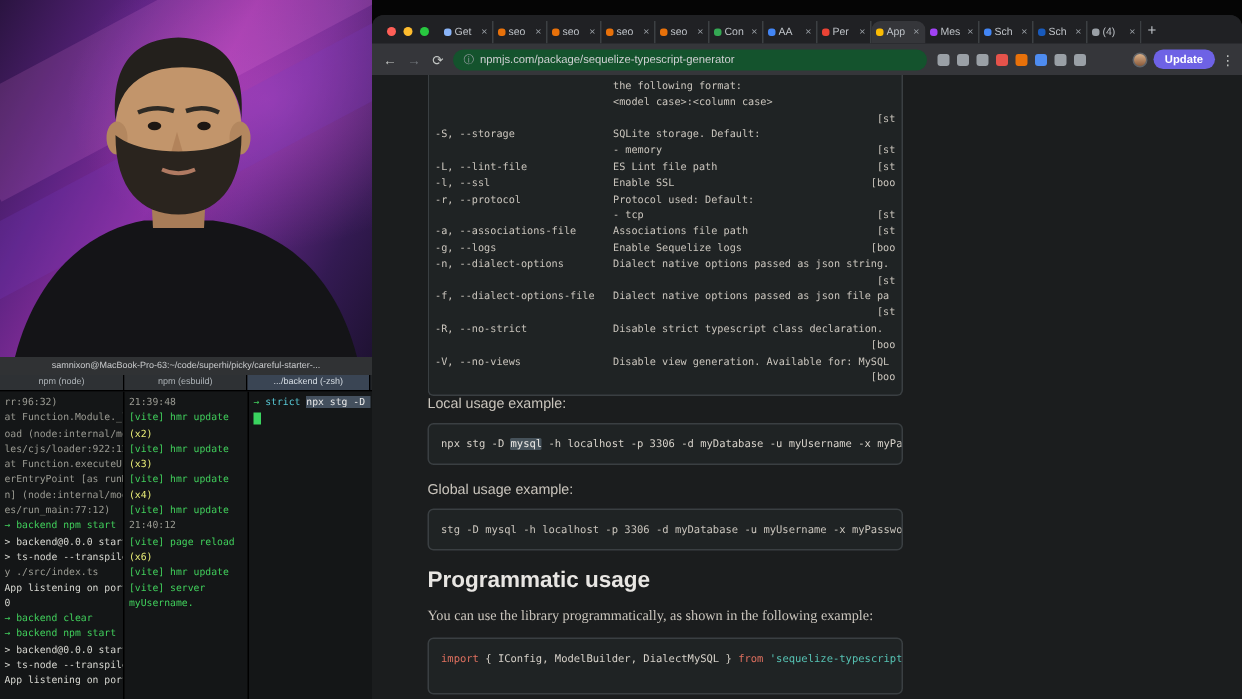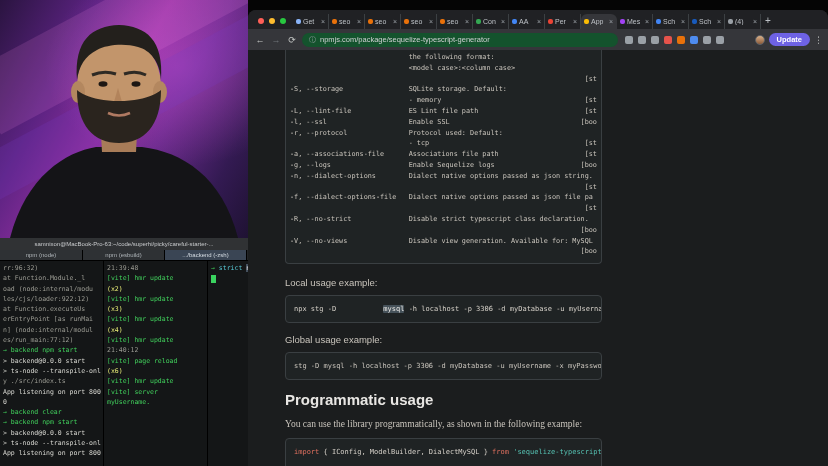--- a/index.html
+++ b/index.html
@@ -22,21 +22,21 @@
   .terminal { position:absolute; left:0; top:238px; width:248px; height:228px;
       background:#141617; display:flex; flex-direction:column; }
   .term-title { height:12px; background:#303234; color:#c9cbcd; font-size:6px; line-height:12px;
       text-align:center; white-space:nowrap; overflow:hidden; flex:none; }
   .term-tabs { display:flex; height:11px; background:#232527; border-bottom:1px solid #000; flex:none; }
   .term-tab { font-size:6px; line-height:11px; color:#aeb4b8; text-align:center; overflow:hidden;
       white-space:nowrap; border-right:1px solid #000; background:#2e3134; }
   .term-tab.t0 { width:83px; } .term-tab.t1 { width:82px; }
   .term-tab.t2 { width:82px; background:#3a4554; color:#d6dde4; }
   .term-body { flex:1; display:flex; overflow:hidden; }
-  .pane { width:104px; flex:none; border-right:1px solid #000; padding:2px 3px; overflow:hidden;
+  .pane { width:83px; flex:none; border-right:1px solid #000; padding:2px 3px; overflow:hidden;
       font-family:"DejaVu Sans Mono", monospace; font-size:6.5px; line-height:10.3px; }
   .pane:last-child { border-right:none; width:81px; }
   .tl { white-space:nowrap; }
   .c-green  { color:#41d05c; }
   .c-yellow { color:#e9ed77; }
   .c-gray   { color:#9b9b93; }
   .c-white  { color:#d8d8d2; }
   .c-cyan   { color:#57c7d4; }
   .c-sel    { background:#44505e; color:#e8e8e8; }
   .cursor   { display:inline-block; width:5px; height:8px; background:#3ad35f; vertical-align:middle; }
@@ -72,27 +72,27 @@
   .update { height:13px; padding:0 8px; border-radius:7px; background:#6e62e5; color:#fff;
       font-size:7.5px; line-height:13px; font-weight:bold; flex:none; }
   .kebab { color:#c4c7c5; font-size:9px; width:8px; text-align:center; flex:none; }
 
   .content { flex:1; background:#1b1d1e; position:relative; overflow:hidden; color:#cfc9c2; }
   .readme { position:absolute; left:37px; top:0; width:317px; }
   .codeblock { background:#1f2324; border:1px solid #3a3f42; border-radius:4px; padding:8px;
       font-family:"DejaVu Sans Mono", monospace; font-size:7px; line-height:10px;
       white-space:pre; overflow:hidden; color:#c9c4bc; }
   .codeblock.opts { border-top:none; border-radius:0 0 4px 4px; padding:2px 4px 6px;
-      margin-bottom:13px; font-size:6.8px; line-height:10.8px; }
+      font-size:6.8px; line-height:10.8px; }
   .plabel { font-size:9.5px; color:#c9c4bc; margin-bottom:7px; }
   .codeblock.usage { margin-bottom:11px; }
   h2.prog { font-size:15px; font-weight:700; color:#e8e6e3; margin:7px 0 11px; }
   .para { font-size:9.5px; color:#c9c4bc; margin-bottom:9px;font-family:Liberation Serif, serif; }
   .kw { color:#e0705f; } .str { color:#56c2b3; } .pl { color:#d6d1c9; }
-  .hl { background:#46525a; color:#eceae6; border-radius:1px;margin-left:43px; }
+  .hl { background:#46525a; color:#eceae6; border-radius:1px; }
 </style>
 </head>
 <body>
 
 <div class="stage">
 
   <div class="webcam">
     <svg viewBox="0 0 248 238">
       <path d="M10 238 C26 176 66 152 96 147 L142 147 C182 152 222 176 238 238 Z" fill="#141417"></path>
       <path d="M100 116 L138 116 L136 152 L102 152 Z" fill="#a87c58"></path>

